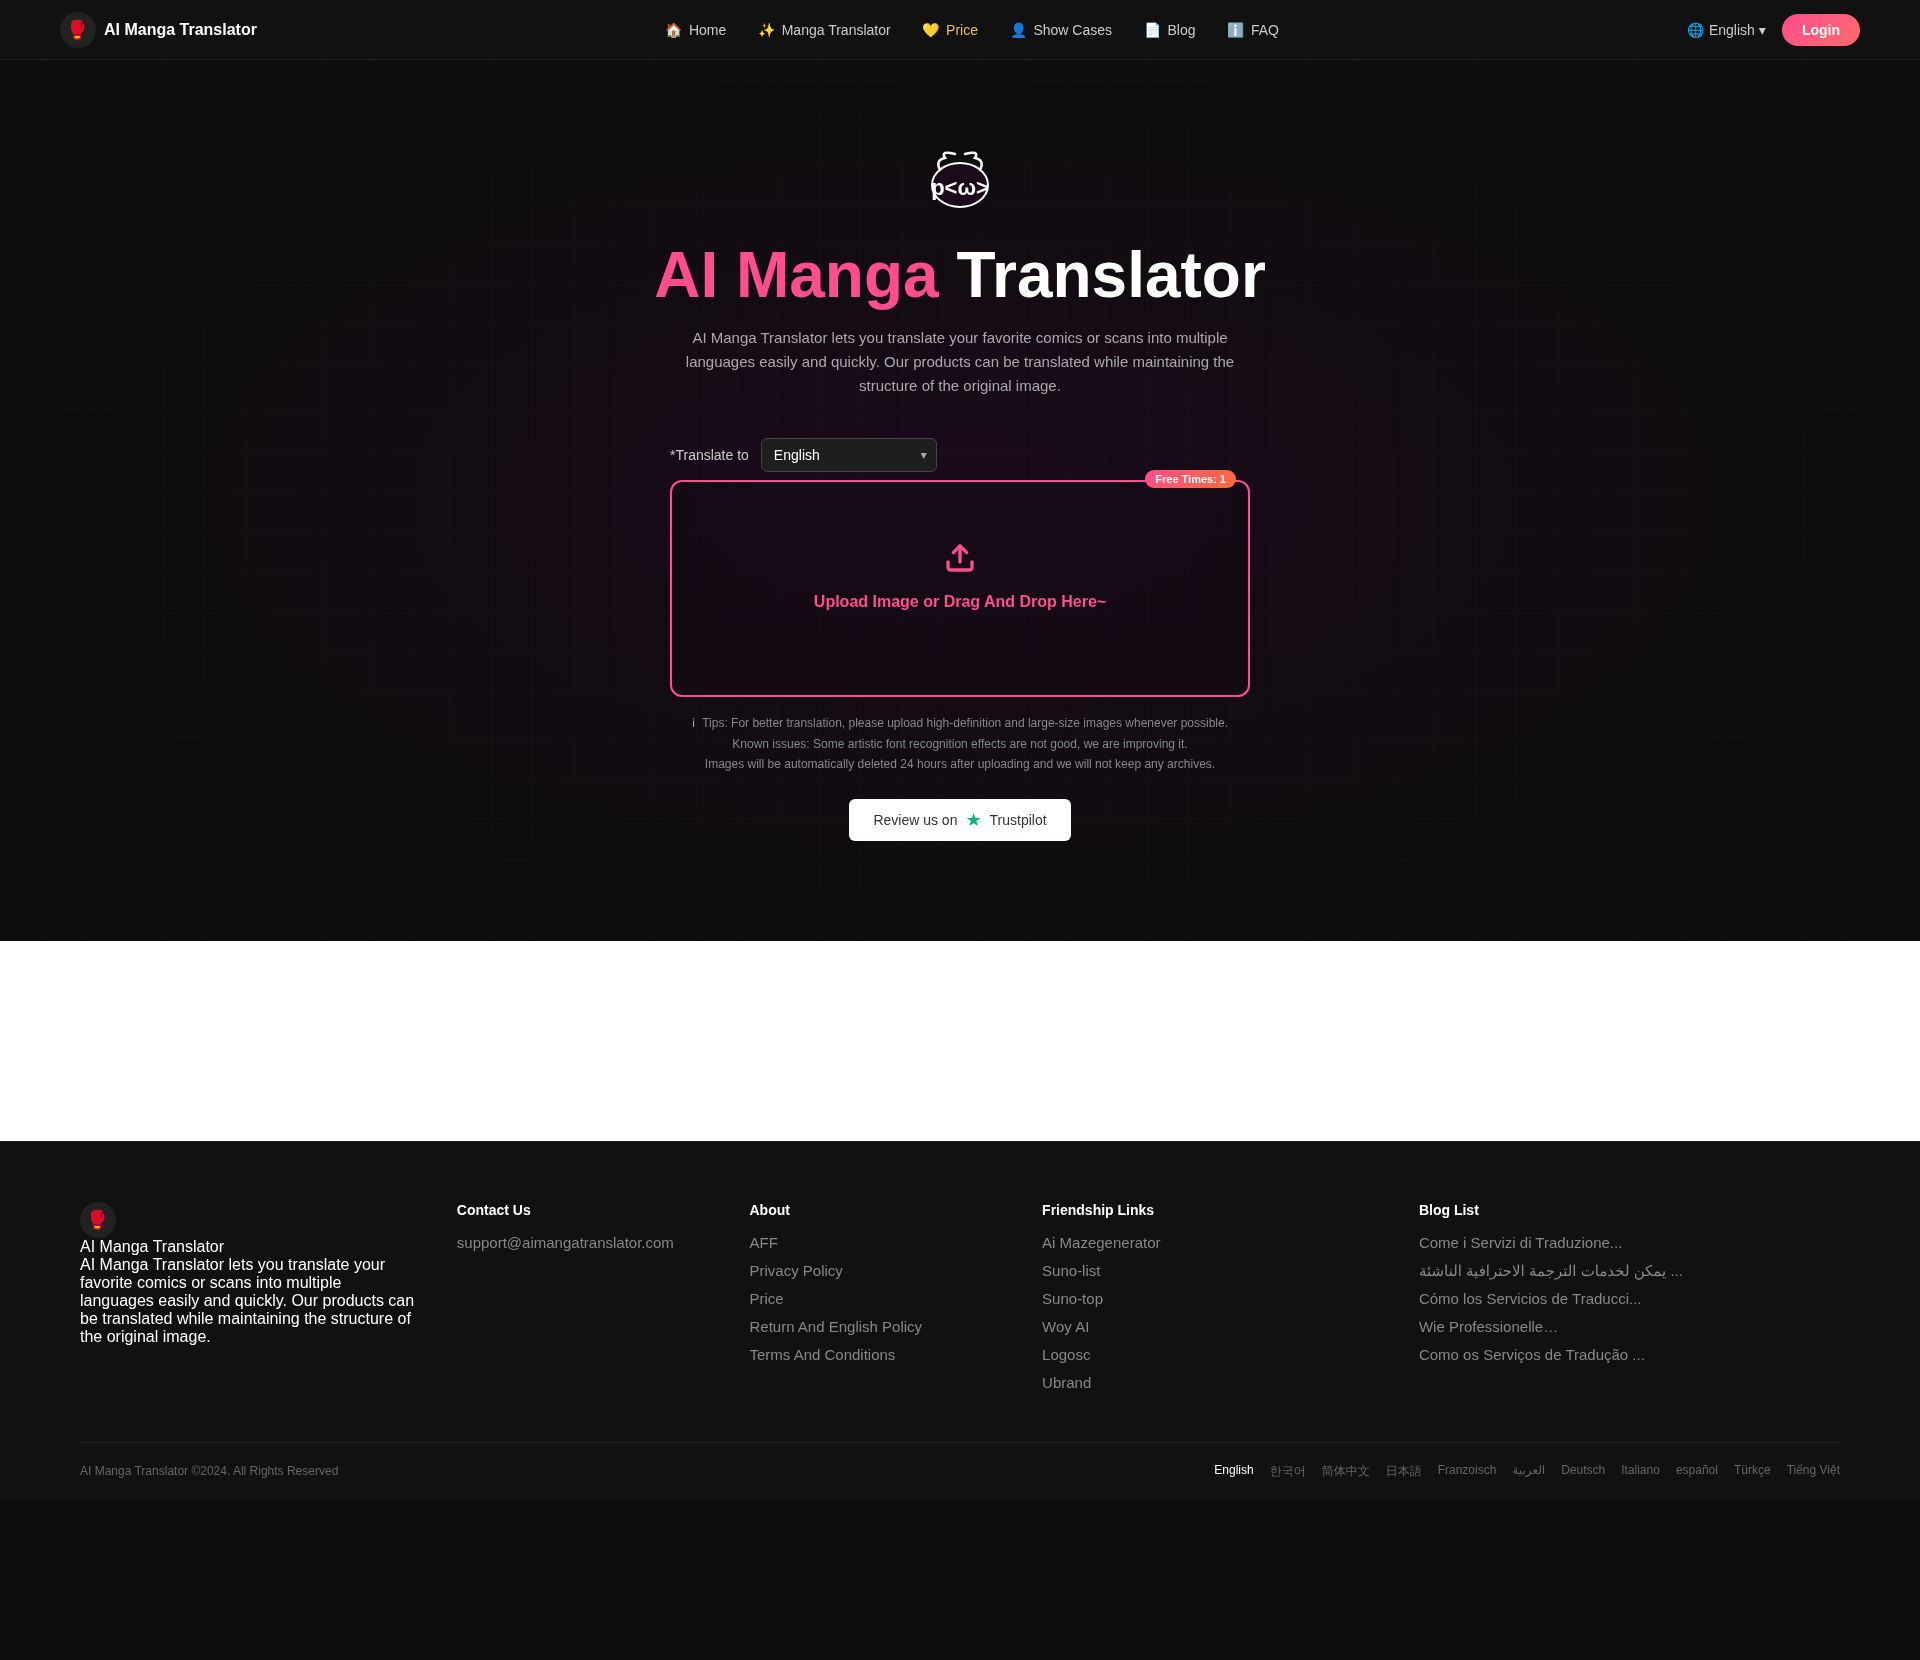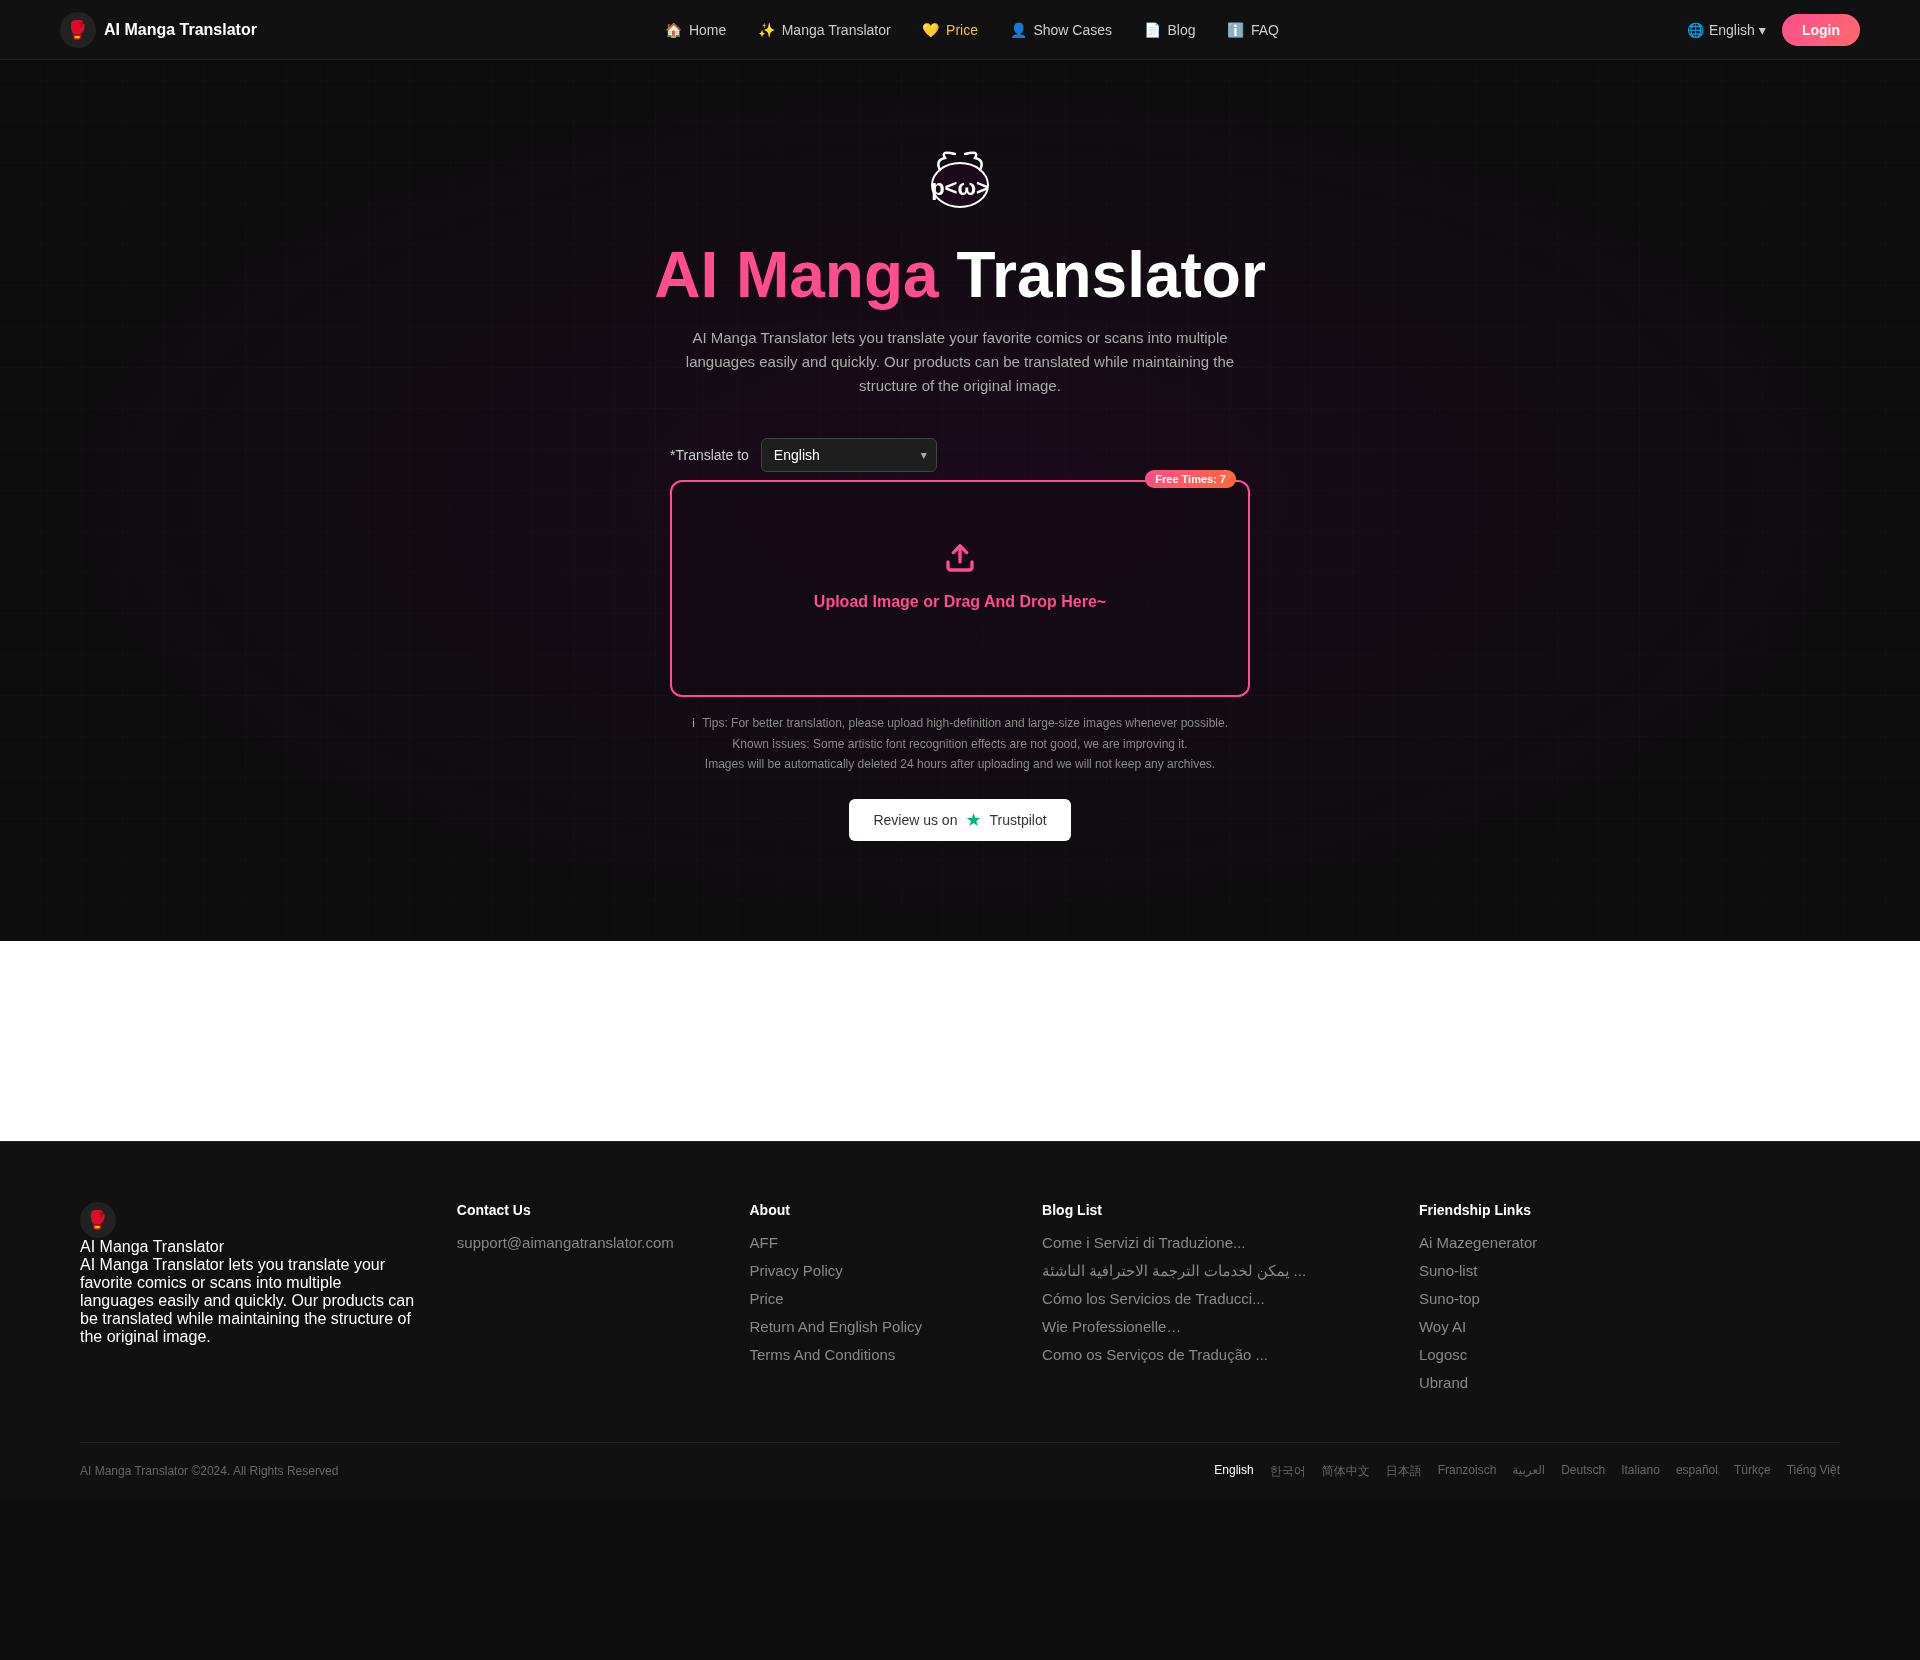--- a/index.html
+++ b/index.html
@@ -390,21 +390,21 @@
           <option value="Portuguese">Portuguese</option>
           <option value="Russian">Russian</option>
           <option value="Arabic">Arabic</option>
           <option value="Turkish">Turkish</option>
           <option value="Vietnamese">Vietnamese</option>
         </select>
       </div>
     </div>
 
     <div class="upload-area">
-      <span class="free-times-badge">Free Times: 7</span>
+      <span class="free-times-badge">Free Times: 1</span>
       <span class="upload-icon">
         <svg width="32" height="32" viewBox="0 0 24 24" fill="none" stroke="#ff4d8d" stroke-width="2.5" stroke-linecap="round" stroke-linejoin="round">
           <path d="M21 15v4a2 2 0 0 1-2 2H5a2 2 0 0 1-2-2v-4"></path>
           <polyline points="17 8 12 3 7 8"></polyline>
           <line x1="12" y1="3" x2="12" y2="15"></line>
         </svg>
       </span>
       <div class="upload-text">Upload Image or Drag And Drop Here~</div>
     </div>
 
@@ -450,39 +450,39 @@
       <ul>
         <li><a href="#">AFF</a></li>
         <li><a href="#">Privacy Policy</a></li>
         <li><a href="#">Price</a></li>
         <li><a href="#">Return And English Policy</a></li>
         <li><a href="#">Terms And Conditions</a></li>
       </ul>
     </div>
 
     <div class="footer-col">
-      <h4>Blog List</h4>
-      <ul>
-        <li><a href="#">Come i Servizi di Traduzione...</a></li>
-        <li><a href="#">يمكن لخدمات الترجمة الاحترافية الناشئة ...</a></li>
-        <li><a href="#">Cómo los Servicios de Traducci...</a></li>
-        <li><a href="#">Wie Professionelle…</a></li>
-        <li><a href="#">Como os Serviços de Tradução ...</a></li>
-      </ul>
-    </div>
-
-    <div class="footer-col">
       <h4>Friendship Links</h4>
       <ul>
         <li><a href="#">Ai Mazegenerator</a></li>
         <li><a href="#">Suno-list</a></li>
         <li><a href="#">Suno-top</a></li>
         <li><a href="#">Woy AI</a></li>
         <li><a href="#">Logosc</a></li>
         <li><a href="#">Ubrand</a></li>
+      </ul>
+    </div>
+
+    <div class="footer-col">
+      <h4>Blog List</h4>
+      <ul>
+        <li><a href="#">Come i Servizi di Traduzione...</a></li>
+        <li><a href="#">يمكن لخدمات الترجمة الاحترافية الناشئة ...</a></li>
+        <li><a href="#">Cómo los Servicios de Traducci...</a></li>
+        <li><a href="#">Wie Professionelle…</a></li>
+        <li><a href="#">Como os Serviços de Tradução ...</a></li>
       </ul>
     </div>
 
   </div>
 
   <div class="footer-bottom">
     <span class="footer-bottom-left">AI Manga Translator ©2024. All Rights Reserved</span>
     <div class="footer-bottom-langs">
       <a href="#" class="active">English</a>
       <a href="#">한국어</a>

